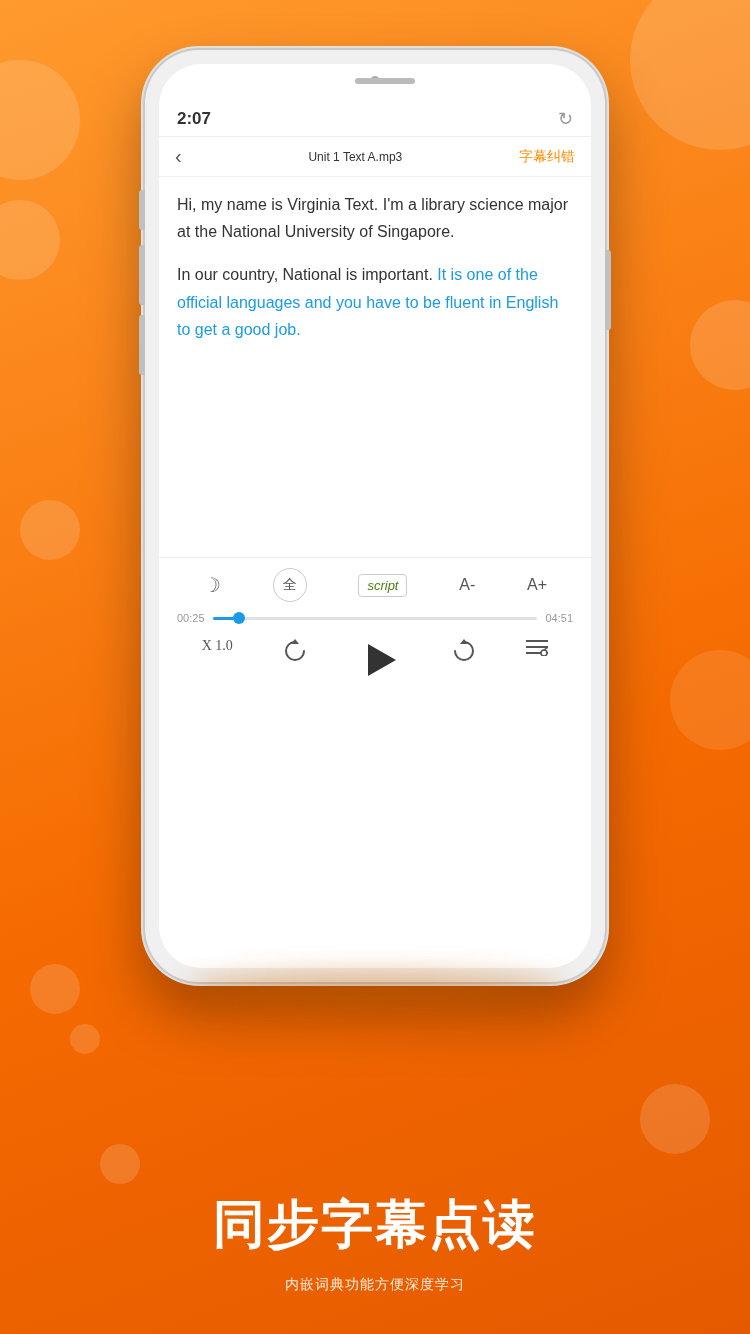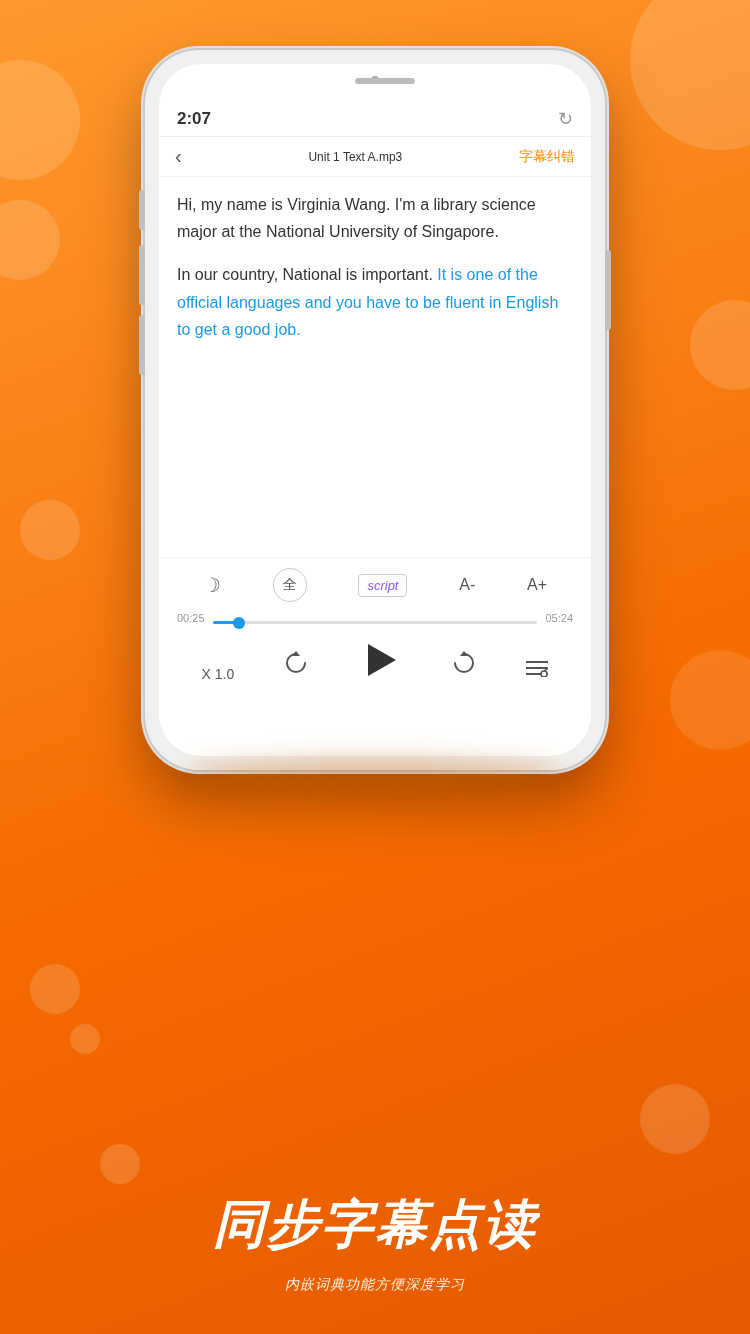--- a/index.html
+++ b/index.html
@@ -29,21 +29,21 @@
     .deco-c9 { width: 40px; height: 40px; bottom: 150px; left: 100px; }
     .deco-c10 { width: 100px; height: 100px; top: 650px; right: -20px; background: rgba(255,255,255,0.1); }
 
     
     .phone-wrap {
       position: absolute;
       top: 50px;
       left: 50%;
       transform: translateX(-50%);
       width: 460px;
-      height: 720px;
+      height: 932px;
     }
 
     .phone {
       width: 100%;
       height: 100%;
       background: #f0f0f0;
       border-radius: 54px;
       box-shadow:
         0 0 0 2px #c8c8c8,
         0 0 0 4px #e0e0e0,
@@ -225,33 +225,33 @@
       align-items: center;
       justify-content: center;
       font-size: 14px;
       color: #555;
     }
     .script-btn {
       border: 1px solid #ccc;
       border-radius: 4px;
       padding: 3px 8px;
       font-size: 13px;
-      color: #8b5cf6;
+      color: #4d7c0f;
       font-style: italic;
     }
     .font-btn {
       font-size: 16px;
       color: #555;
       font-weight: 500;
     }
 
     
     .progress-area {
       display: flex;
-      align-items: flex-end;
+      align-items: center;
       gap: 8px;
       margin-bottom: 10px;
     }
     .time-label {
       font-size: 11px;
       color: #999;
       white-space: nowrap;
     }
     .progress-bar {
       flex: 1;
@@ -274,23 +274,24 @@
       position: absolute;
       top: 50%;
       transform: translateY(-50%);
       left: 8%;
       margin-left: -6px;
     }
 
     
     .playback-controls {
       display: flex;
-      align-items: flex-end;
+      align-items: flex-start;
       justify-content: space-around;
       padding: 4px 0;
+      font-family: Liberation Serif, serif;
     }
     .speed-label {
       font-size: 14px;
       color: #555;
     }
     .replay-icon { font-size: 22px; color: #555; }
     .play-btn {
       width: 44px;
       height: 44px;
       display: flex;
@@ -309,21 +310,20 @@
     .list-icon { font-size: 20px; color: #555; }
 
     
     .bottom-section {
       position: absolute;
       bottom: 0;
       left: 0;
       right: 0;
       padding: 30px 30px 40px;
       text-align: center;
-      font-style: italic;
     }
     .main-title {
       font-size: 52px;
       font-weight: 700;
       color: #fff;
       margin-bottom: 16px;
       letter-spacing: 2px;
     }
     .sub-title {
       font-size: 14px;
@@ -378,21 +378,21 @@
       </div>
 
       <div class="nav-bar">
         <span class="nav-back">‹</span>
         <span class="nav-title">Unit 1 Text A.mp3</span>
         <span class="nav-subtitle">字幕纠错</span>
       </div>
 
       <div class="content-area">
         <div class="content-text">
-          <p>Hi, my name is Virginia Wang. I'm a library science major at the National University of Singapore.</p>
+          <p>Hi, my name is Virginia Text. I'm a library science major at the National University of Singapore.</p>
           <p>
             <span>In our country, National is important. </span><span class="highlight-blue">It is one of the official languages and you have to be fluent in English to get a good job.</span>
           </p>
         </div>
       </div>
 
       <div class="controls-area">
 
         <div class="control-buttons">
           <div class="ctrl-btn">
@@ -415,21 +415,21 @@
             <span class="font-btn">A+</span>
           </div>
         </div>
 
         <div class="progress-area">
           <span class="time-label">00:25</span>
           <div class="progress-bar">
             <div class="progress-fill" style="width: 8%;"></div>
             <div class="progress-thumb" style="left: 8%;"></div>
           </div>
-          <span class="time-label">05:24</span>
+          <span class="time-label">04:51</span>
         </div>
 
         <div class="playback-controls">
           <span class="speed-label">X 1.0</span>
           <span class="replay-icon">
             <svg width="26" height="26" viewBox="0 0 26 26" fill="none" xmlns="http://www.w3.org/2000/svg">
               <path d="M13 4 A9 9 0 1 0 22 13" stroke="#555" stroke-width="2" fill="none" stroke-linecap="round"></path>
               <polygon points="13,1 17,6 9,6" fill="#555"></polygon>
             </svg>
           </span>

